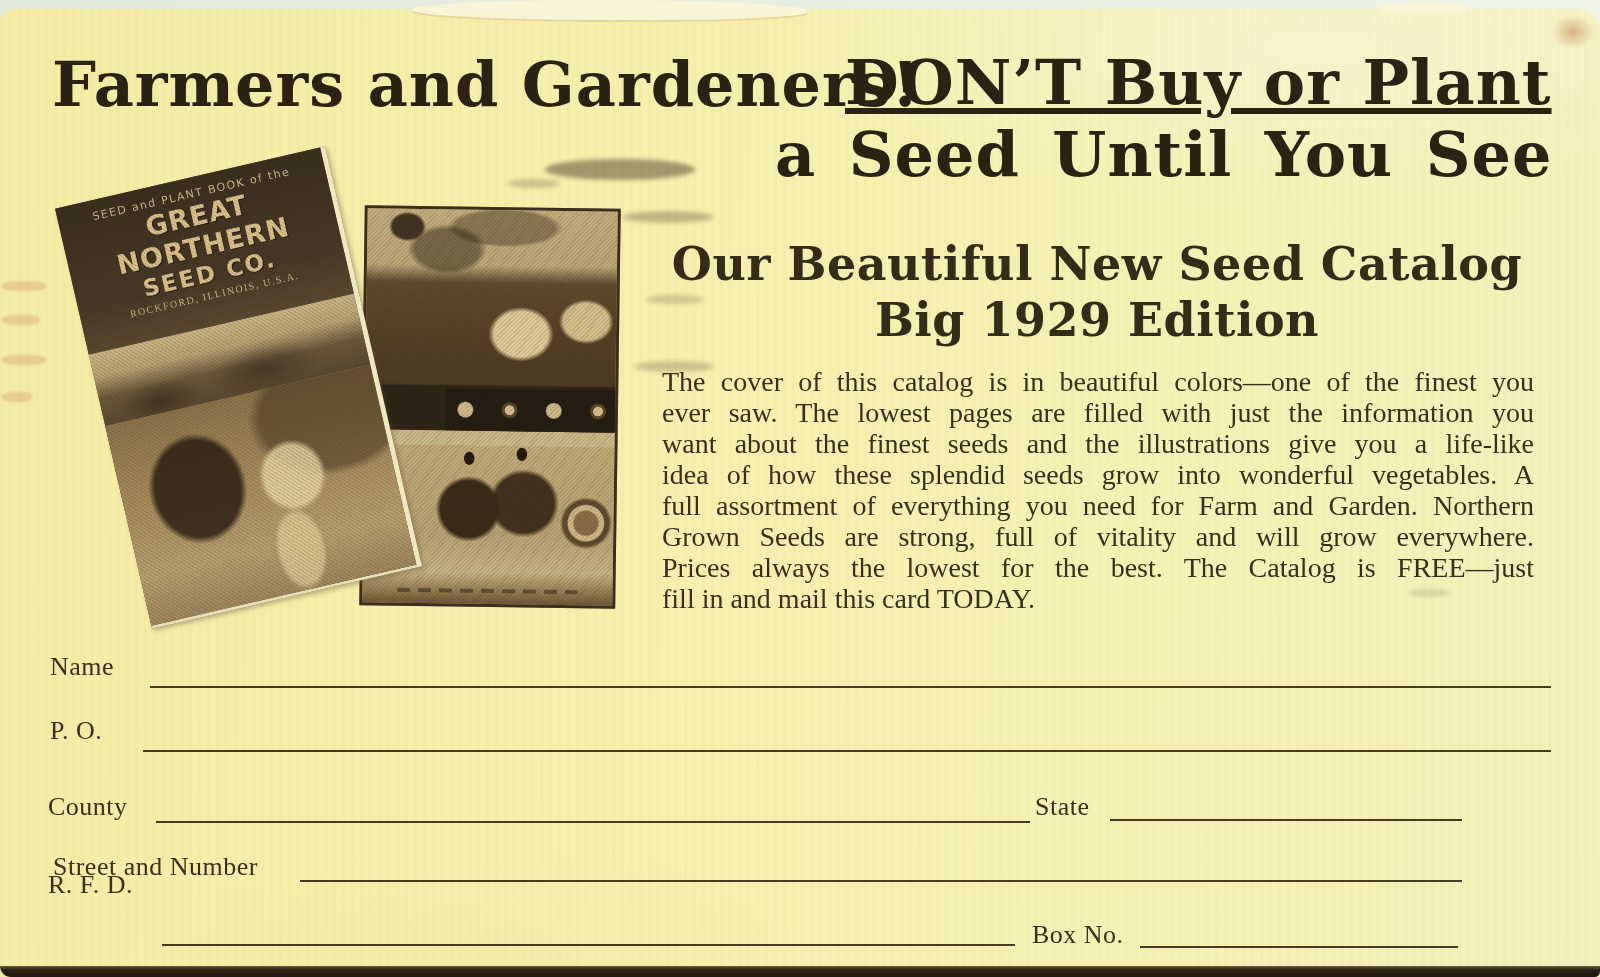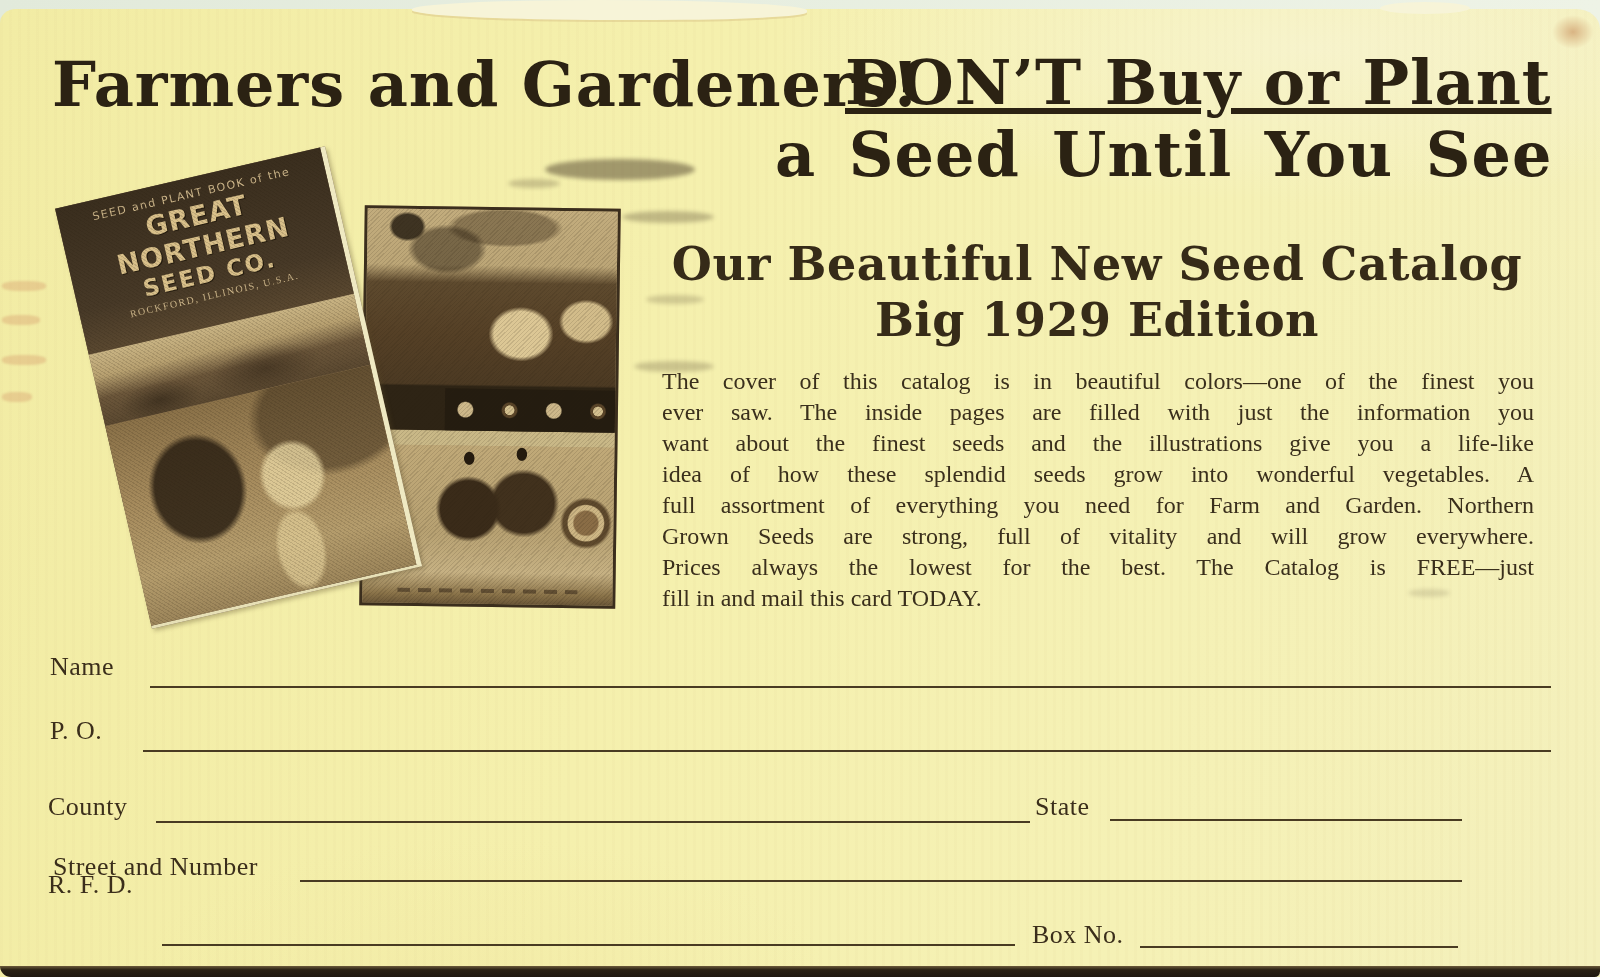--- a/index.html
+++ b/index.html
@@ -37,21 +37,21 @@
   .hl-line2{left:775px;top:112px;word-spacing:10px;}
 
   .subhead{
     position:absolute;left:658px;width:878px;text-align:center;white-space:nowrap;
     font-family:"DejaVu Serif","Liberation Serif",serif;font-weight:bold;
     font-size:46px;color:#362b18;letter-spacing:.5px;
   }
   .sub1{top:228px;}
   .sub2{top:284px;}
 
-  .body-text{position:absolute;left:662px;top:357px;width:872px;font-size:24px;line-height:31px;color:#3a2f1c;}
+  .body-text{position:absolute;left:662px;top:357px;width:872px;font-size:28px;line-height:31px;color:#3a2f1c;}
   .bl{text-align:justify;text-align-last:justify;}
   .bl.last{text-align-last:left;}
 
   
   .cover{
     position:absolute;left:100px;top:163px;width:272px;height:428px;
     transform:rotate(-13deg);z-index:2;
     background:#6b5640;border-right:5px solid #efe9c2;border-bottom:3px solid #e7e0b6;
     box-shadow:2px 3px 4px rgba(90,75,40,.35);
   }
@@ -143,21 +143,21 @@
 
     <h1 class="hl hl-left">Farmers and Gardeners!</h1>
     <h1 class="hl hl-right">DON’T Buy or Plant</h1>
     <h1 class="hl hl-line2">a Seed Until You See</h1>
 
     <div class="subhead sub1">Our Beautiful New Seed Catalog</div>
     <div class="subhead sub2">Big 1929 Edition</div>
 
     <div class="body-text">
       <div class="bl">The cover of this catalog is in beautiful colors—one of the finest you</div>
-      <div class="bl">ever saw.  The inside pages are filled with just the information you</div>
+      <div class="bl">ever saw.  The lowest pages are filled with just the information you</div>
       <div class="bl">want about the finest seeds and the illustrations give you a life-like</div>
       <div class="bl">idea of how these splendid seeds grow into wonderful vegetables.  A</div>
       <div class="bl">full assortment of everything you need for Farm and Garden.  Northern</div>
       <div class="bl">Grown Seeds are strong, full of vitality and will grow everywhere.</div>
       <div class="bl">Prices always the lowest for the best.  The Catalog is FREE—just</div>
       <div class="bl last">fill in and mail this card TODAY.</div>
     </div>
 
     <div class="cover">
       <div class="cover-top">

